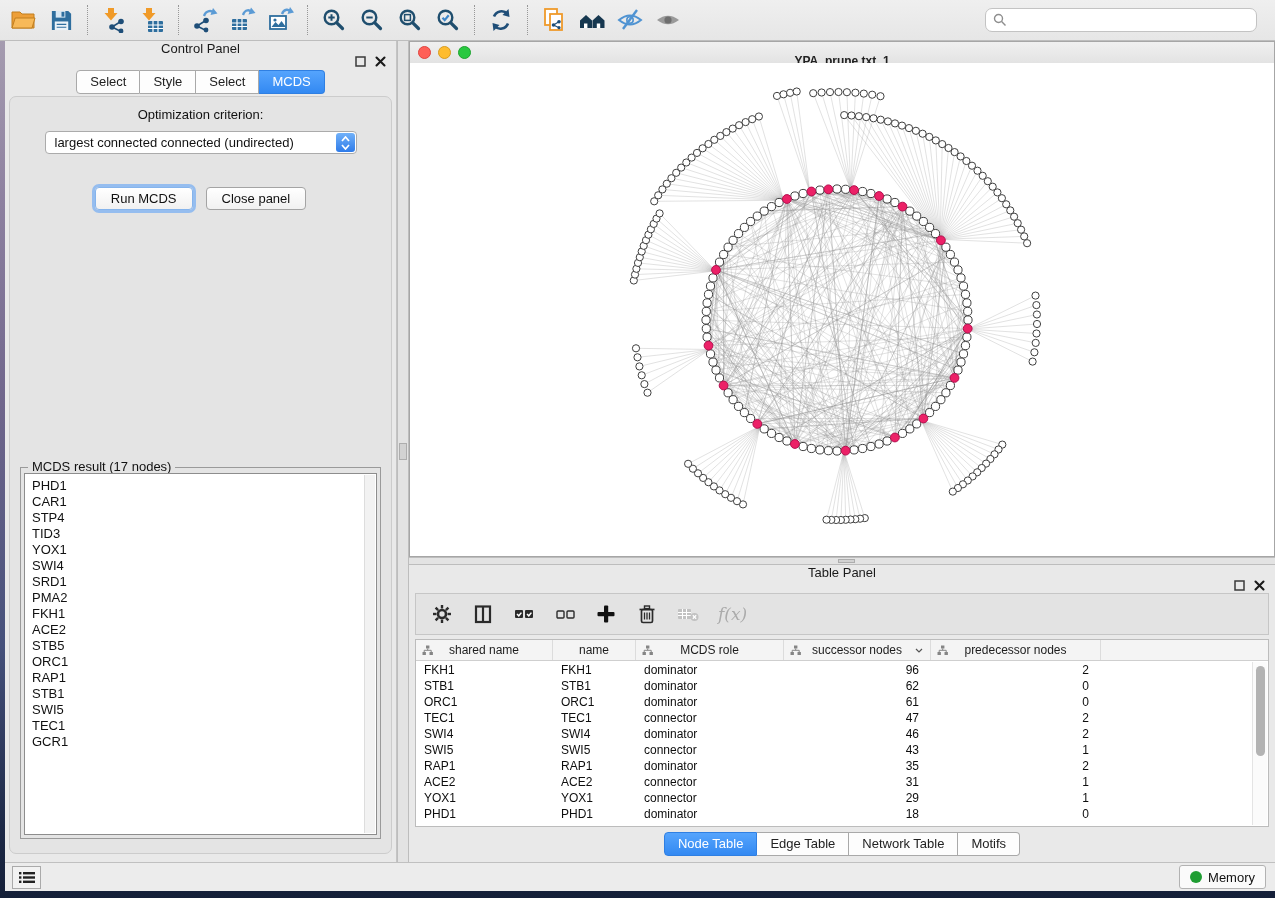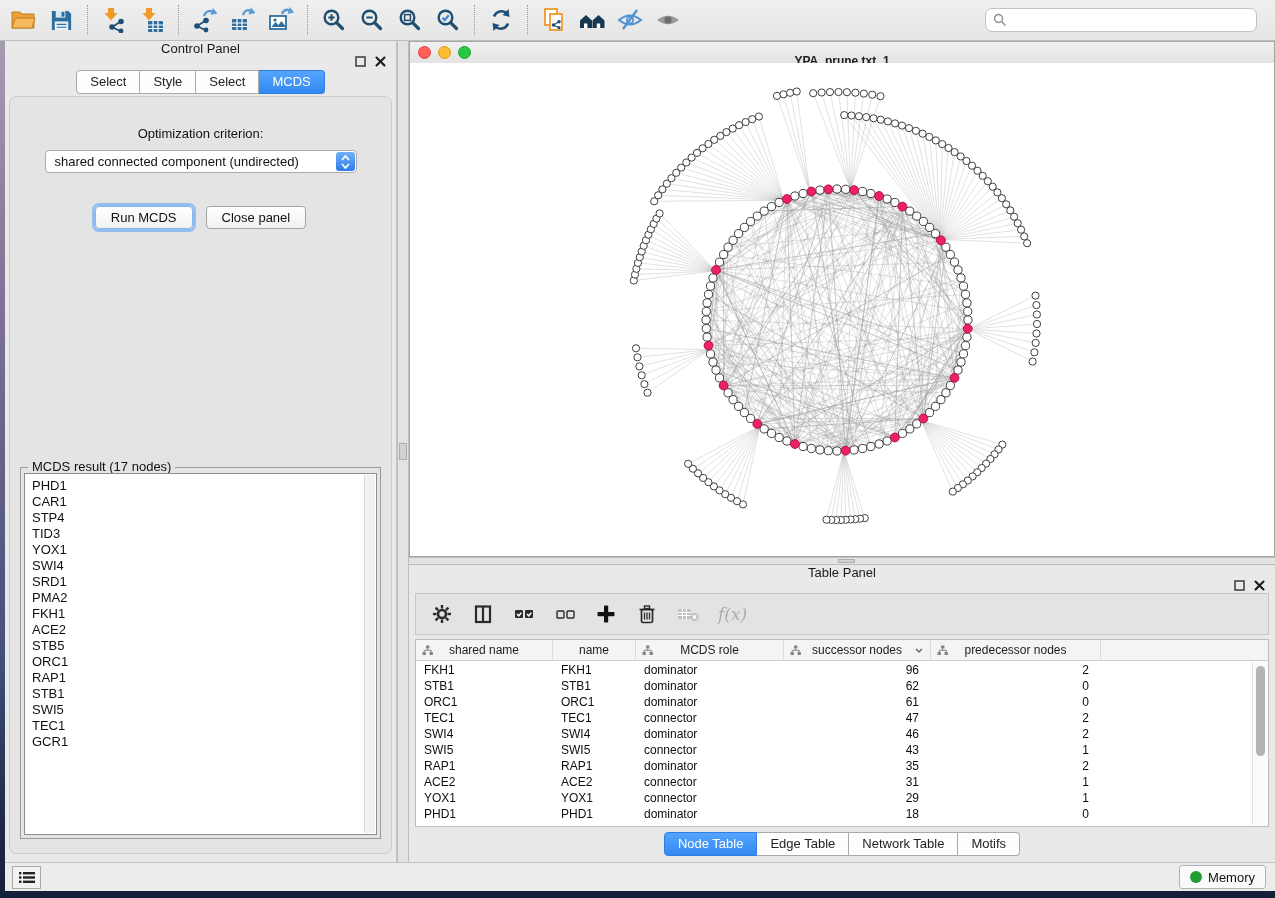--- a/index.html
+++ b/index.html
@@ -27,21 +27,21 @@
   .panel-header { height:27px; display:flex; align-items:center; padding:0 10px;flex-direction:column; }
   .panel-title { font-size:13px; color:#1a1a1a; }
   .panel-winbtns { margin-left:auto; display:flex; gap:9px; align-items:center; }
   .cp-tabs { display:flex; justify-content:center; margin-top:2px; position:relative; z-index:2; }
   .seg-tab { font-size:13px; padding:3px 13px 4px; background:#fdfdfd; border:1px solid #a9a9a9; border-left:none; color:#222; cursor:default; }
   .seg-tab:first-child { border-left:1px solid #a9a9a9; border-radius:4px 0 0 4px; }
   .seg-tab:last-child { border-radius:0 4px 4px 0; }
   .seg-tab.active { background:linear-gradient(#55a4fd,#3389f2); border-color:#2f7fe2; color:#fff; }
   .cp-content { position:absolute; left:4px; right:4px; top:55px; bottom:8px;
     background:#e4e4e4; border:1px solid #cccccc; border-radius:7px; }
-  .opt-label { text-align:center; margin-top:29px; font-size:13px; color:#111; }
+  .opt-label { text-align:center; margin-top:10px; font-size:13px; color:#111; }
   .mcds-select { margin:9px auto 0; width:312px; height:23px; background:#fff; border:1px solid #ababab;
     border-radius:4px; position:relative; font-size:13px; line-height:21px; padding-left:9px; }
   .select-stepper { position:absolute; right:1px; top:1px; width:19px; height:19px;
     background:linear-gradient(#71b1f9,#2e7be9); border-radius:3px; display:flex; flex-direction:column;
     align-items:center; justify-content:center; gap:2px; }
   .btn-row { display:flex; justify-content:center; gap:13px; margin-top:13px; }
   .push-btn { font-size:13px; font-family:inherit; background:linear-gradient(#ffffff,#f1f1f1);
     border:1px solid #a4a4a4; border-radius:4px; padding:3px 15px; color:#111;margin-top:20px; }
   .push-btn.focused { box-shadow:0 0 0 3px rgba(106,168,244,.65); border-color:#85b4ec; }
   .result-group { position:absolute; left:10px; right:10px; top:370px; bottom:14px; border:1px solid #9a9a9a; }
@@ -263,21 +263,21 @@
     </div>
     <div class="cp-tabs">
         <div class="seg-tab">Select</div>
         <div class="seg-tab">Style</div>
         <div class="seg-tab">Select</div>
         <div class="seg-tab active">MCDS</div>
       </div>
     <div class="cp-content">
       <div class="opt-label">Optimization criterion:</div>
       <div class="mcds-select">
-        <span>shared connected component (undirected)</span>
+        <span>largest connected connected (undirected)</span>
         <span class="select-stepper">
           <svg width="9" height="6" viewBox="0 0 9 6">
               <path d="M1 5l3.5-4L8 5" fill="none" stroke="#fff" stroke-width="1.7"></path>
             </svg>
           <svg width="9" height="6" viewBox="0 0 9 6">
               <path d="M1 1l3.5 4L8 1" fill="none" stroke="#fff" stroke-width="1.7"></path>
             </svg>
         </span>
       </div>
       <div class="btn-row">

